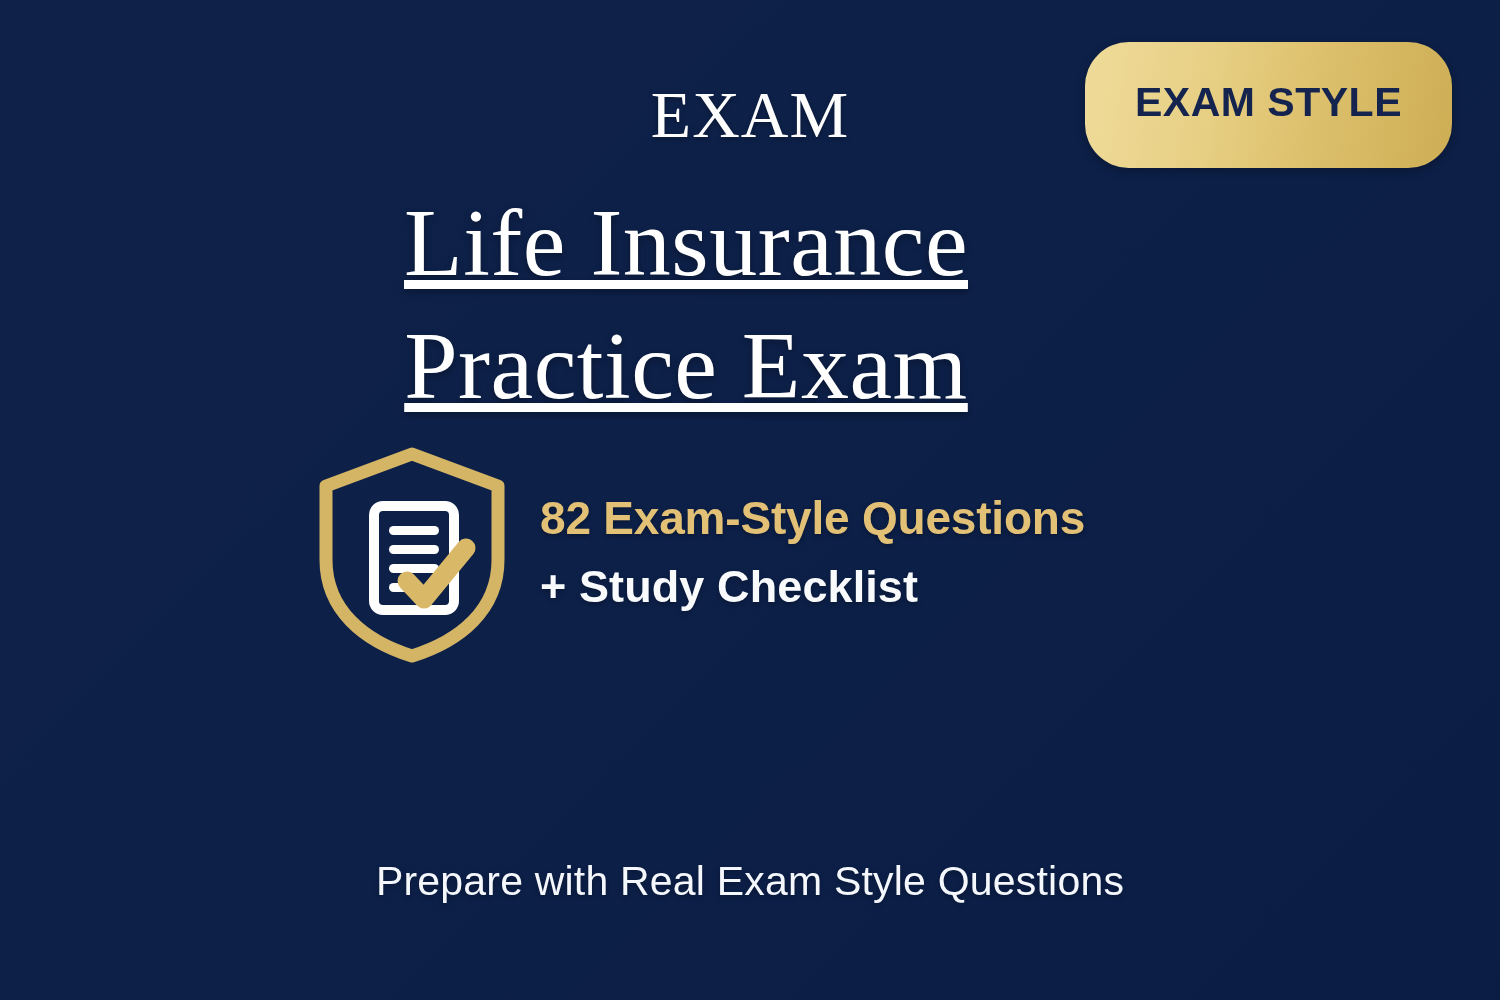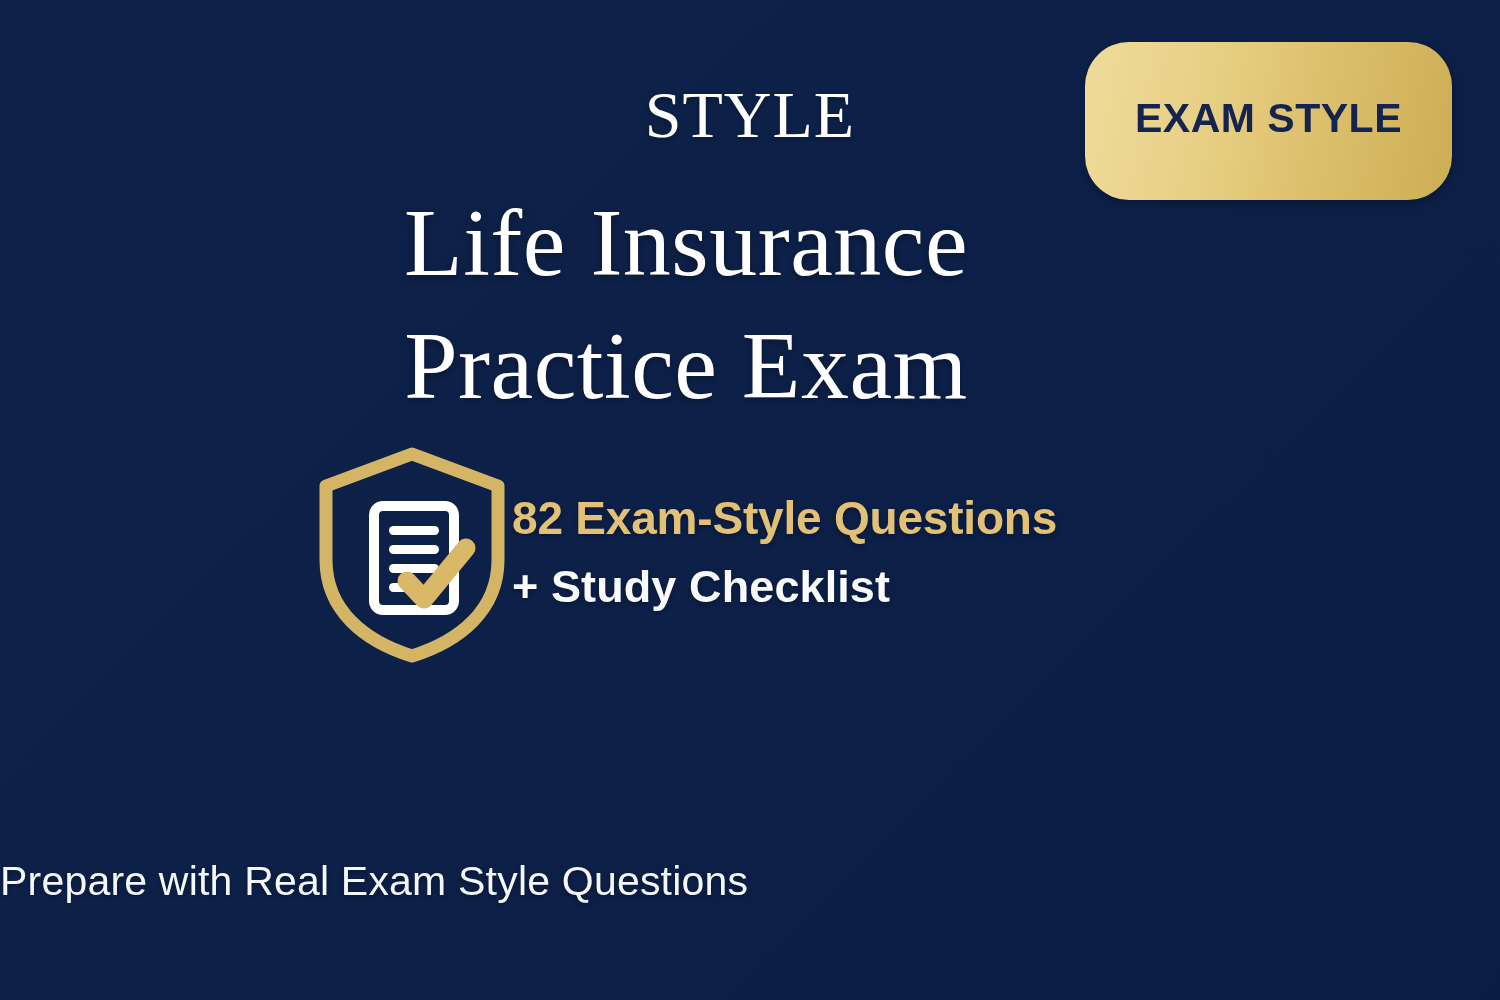--- a/index.html
+++ b/index.html
@@ -17,21 +17,21 @@
     font-family: "Liberation Sans", sans-serif;
     -webkit-font-smoothing: antialiased;
   }
 
   
   .badge {
     position: absolute;
     left: 1085px;
     top: 42px;
     width: 367px;
-    height: 158px;
+    height: 126px;
     border-radius: 44px;
     background: linear-gradient(100deg, #efdb9a 0%, #e8d187 30%, #ddc06c 62%, #cdae55 100%);
     box-shadow: 0 3px 10px rgba(0,0,0,0.28);
     display: flex;
     flex-direction: column;
     align-items: center;
     justify-content: center;
     box-sizing: border-box;
     padding: 4px 16px 8px 16px;
   }
@@ -66,20 +66,21 @@
     left: 0;
     top: 182px;
     width: 1372px;
     text-align: center;
     color: #ffffff;
     font-family: "Liberation Serif", serif;
     font-size: 96px;
     line-height: 1.28;
     letter-spacing: 0.5px;
     text-shadow: 0 3px 7px rgba(0,0,0,0.32);
+    text-decoration: underline;
   }
   .title-line { display: block; }
 
   
   .feature {
     position: absolute;
     left: 312px;
     top: 440px;
     width: 900px;
     height: 230px;
@@ -88,20 +89,21 @@
   }
   .shield-wrap {
     width: 200px;
     height: 230px;
     flex: 0 0 200px;
     display: flex;
     align-items: center;
     justify-content: center;
   }
   .feature-text {
+    margin-left: 28px;
     padding-bottom: 6px;
   }
   .feature-primary {
     color: #e2c177;
     font-family: "Liberation Sans", sans-serif;
     font-weight: bold;
     font-size: 46px;
     line-height: 1.18;
     letter-spacing: -0.2px;
     white-space: nowrap;
@@ -118,39 +120,39 @@
     white-space: nowrap;
     text-shadow: 0 2px 5px rgba(0,0,0,0.28);
   }
 
   
   .footer {
     position: absolute;
     left: 0;
     top: 857px;
     width: 1500px;
-    text-align: left;
+    text-align: center;
     color: #f4f7fb;
     font-family: "Liberation Sans", sans-serif;
     font-size: 41px;
     line-height: 1.2;
     letter-spacing: 0.2px;
     text-shadow: 0 2px 5px rgba(0,0,0,0.28);
   }
 </style>
 </head>
 <body>
 
 <div class="canvas">
 
   <div class="badge">
     <div class="badge-line">EXAM STYLE</div>
   </div>
 
-  <div class="eyebrow">STYLE</div>
+  <div class="eyebrow">EXAM</div>
 
   <div class="title">
     <span class="title-line">Life Insurance</span>
     <span class="title-line">Practice Exam</span>
   </div>
 
   <div class="feature">
 
     <div class="shield-wrap">
       <svg width="196" height="222" viewBox="0 0 196 222" aria-hidden="true">

